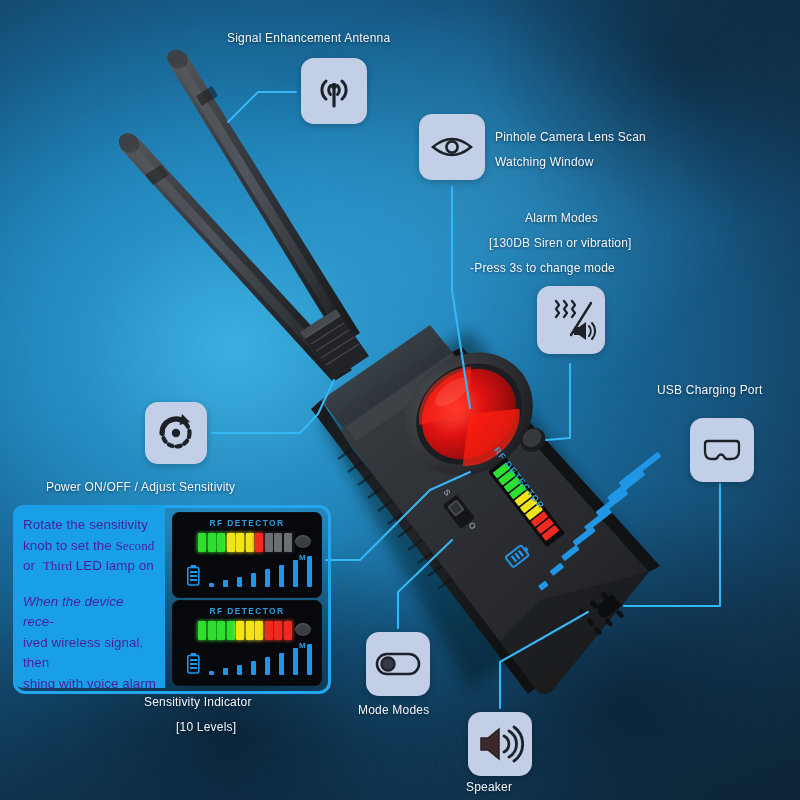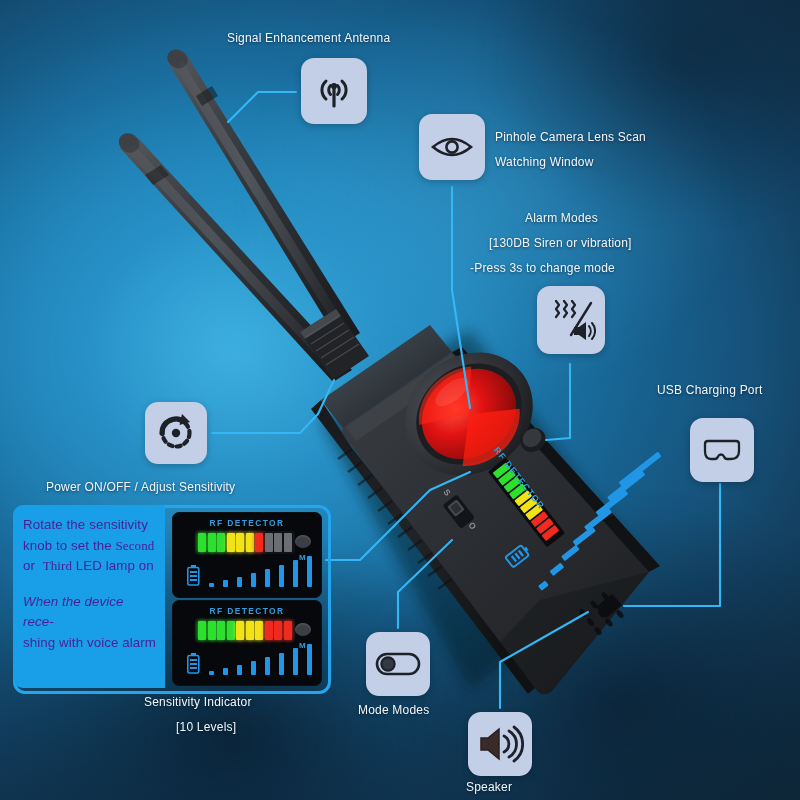--- a/index.html
+++ b/index.html
@@ -406,20 +406,21 @@
   <div class="cap" style="left:144px; top:690px;">Sensitivity Indicator</div>
   <div class="cap" style="left:176px; top:715px;">[10 Levels]</div>
 
   <div id="infoPanel"></div>
 
   <div id="textBox">
     <p>Rotate the sensitivity</p>
     <p><span>knob to set the</span> <span class="sc">Second</span></p>
     <p><span>or</span>&nbsp; <span class="sc">Third</span> <span>LED lamp on</span></p>
     <p class="gap">When the device rece-</p>
+    <p>ived wireless signal, then</p>
     <p>shing with voice alarm</p>
   </div>
 
   <div class="lcd" id="lcd0" style="left:172px; top:512px; width:148px; height:84px;">
     <div class="lcd-title">RF DETECTOR</div>
     <div class="lcd-leds" id="lcd0-leds" style="left:22px; top:18px;">
         <span class="led" style="background: rgb(46, 224, 46); box-shadow: rgb(46, 224, 46) 0px 0px 4px;"></span>
         <span class="led" style="background: rgb(46, 224, 46); box-shadow: rgb(46, 224, 46) 0px 0px 4px;"></span>
         <span class="led" style="background: rgb(46, 224, 46); box-shadow: rgb(46, 224, 46) 0px 0px 4px;"></span>
         <span class="led" style="background: rgb(242, 227, 24); box-shadow: rgb(242, 227, 24) 0px 0px 4px;"></span>

